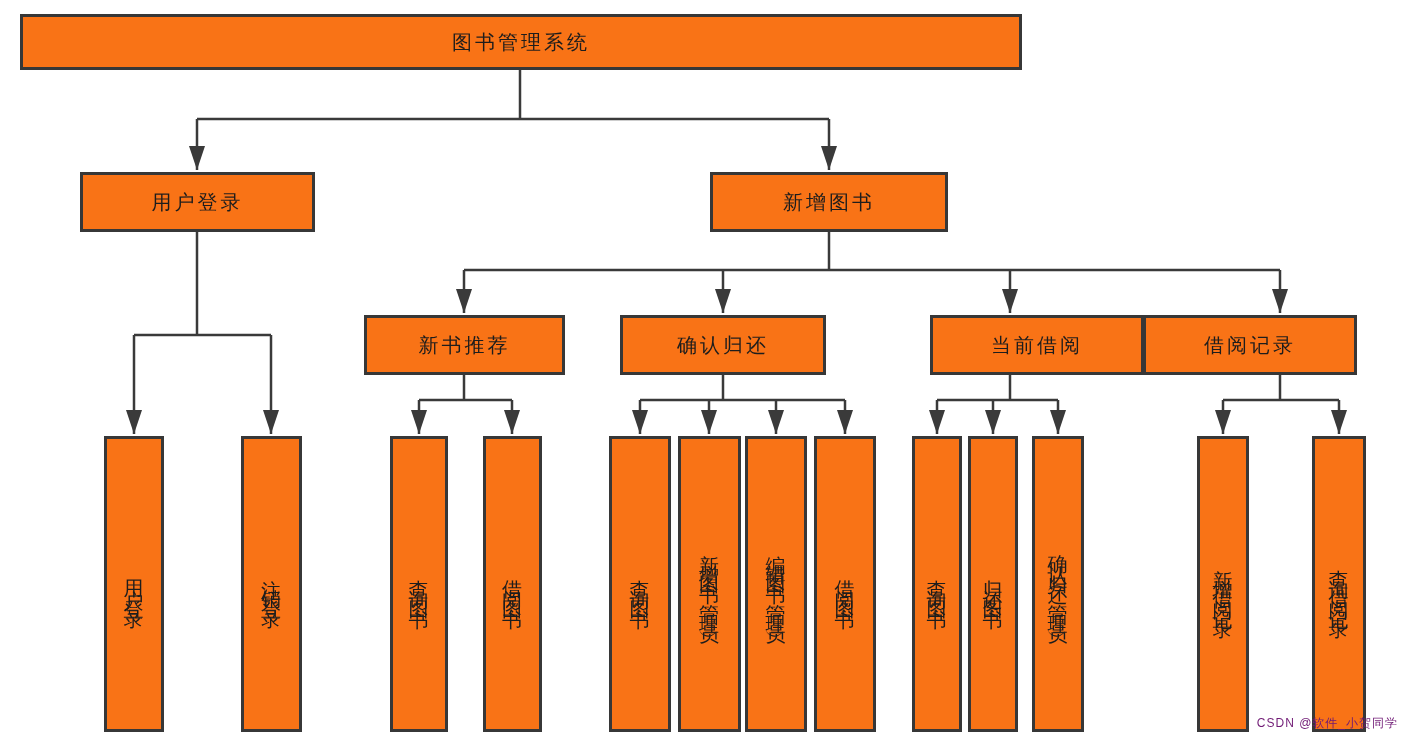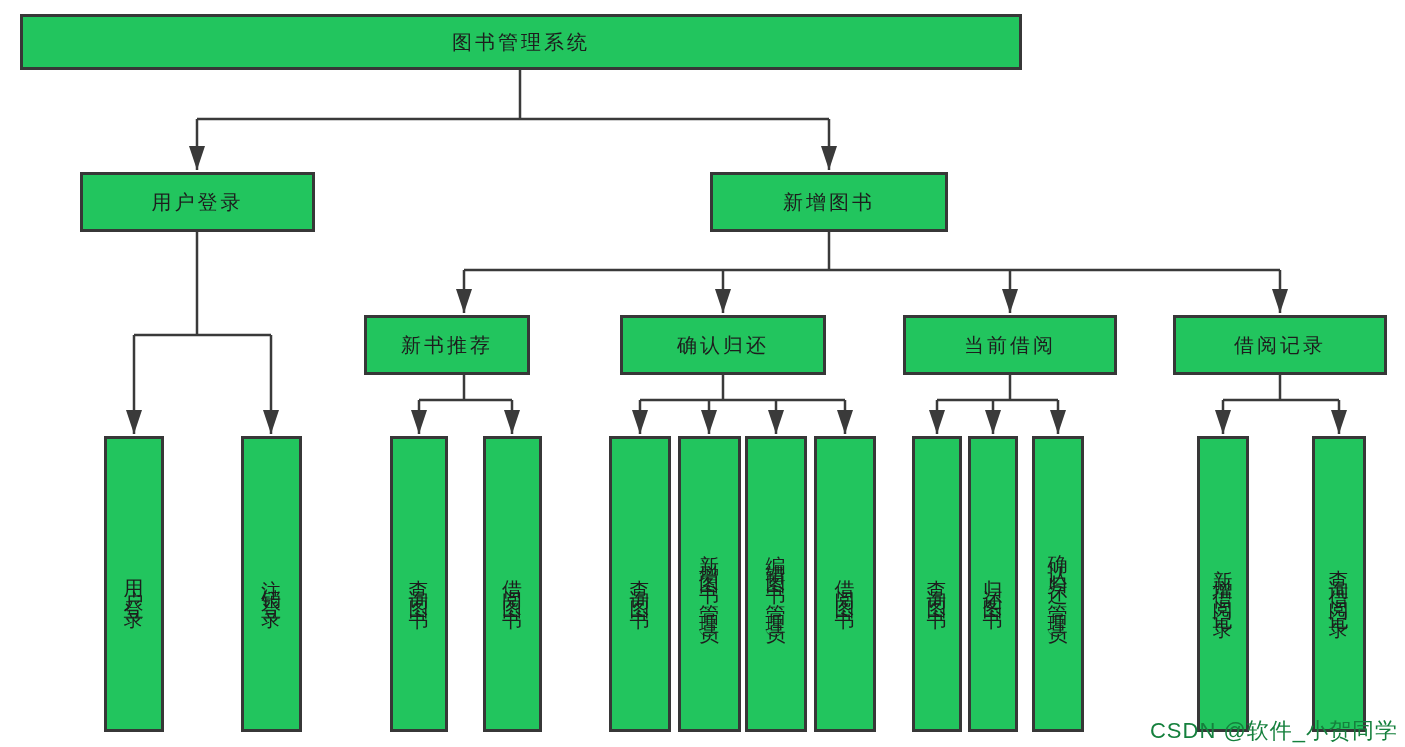--- a/index.html
+++ b/index.html
@@ -2,33 +2,33 @@
 <html><head>
 <meta charset="utf-8">
 <style>
   html,body{margin:0;padding:0;background:#fff;}
   .canvas{
     position:relative;width:1405px;height:747px;background:#ffffff;overflow:hidden;
     font-family:"Liberation Sans","DejaVu Sans",sans-serif;
   }
   .lines{position:absolute;left:0;top:0;}
   .box{
-    position:absolute;box-sizing:border-box;background:#22c55e;
+    position:absolute;box-sizing:border-box;background:#f97316;
     border:3px solid #373737;display:flex;align-items:center;justify-content:center;
     color:#1d1d1d;
   }
   .hlabel{font-size:20px;letter-spacing:3px;white-space:nowrap;}
   .leaf{top:436px;height:296px;}
   .vtext{
     writing-mode:vertical-rl;text-orientation:mixed;
     font-size:20px;letter-spacing:10px;line-height:1;white-space:nowrap;
   }
   .watermark{
-    position:absolute;right:7px;bottom:1px;font-size:22px;
-    color:#15803d;letter-spacing:1px;z-index:5;white-space:nowrap;
+    position:absolute;right:7px;bottom:15px;font-size:12px;
+    color:#701a75;letter-spacing:1px;z-index:5;white-space:nowrap;
   }
 </style>
 </head>
 <body>
 
 <div class="canvas">
 
   <svg class="lines" width="1405" height="747" viewBox="0 0 1405 747">
     <defs>
       <marker id="arr" markerUnits="userSpaceOnUse" markerWidth="30" markerHeight="20" refX="25" refY="10" orient="auto">
@@ -83,30 +83,30 @@
     <div class="hlabel">图书管理系统</div>
   </div>
 
   <div class="box" style="left:80px;top:172px;width:235px;height:60px">
     <div class="hlabel">用户登录</div>
   </div>
   <div class="box" style="left:710px;top:172px;width:238px;height:60px">
     <div class="hlabel">新增图书</div>
   </div>
 
-  <div class="box" style="left:364px;top:315px;width:166px;height:60px">
+  <div class="box" style="left:364px;top:315px;width:201px;height:60px">
     <div class="hlabel">新书推荐</div>
   </div>
   <div class="box" style="left:620px;top:315px;width:206px;height:60px">
     <div class="hlabel">确认归还</div>
   </div>
-  <div class="box" style="left:903px;top:315px;width:214px;height:60px">
+  <div class="box" style="left:930px;top:315px;width:214px;height:60px">
     <div class="hlabel">当前借阅</div>
   </div>
-  <div class="box" style="left:1173px;top:315px;width:214px;height:60px">
+  <div class="box" style="left:1143px;top:315px;width:214px;height:60px">
     <div class="hlabel">借阅记录</div>
   </div>
 
   <div class="box leaf" style="left:104px;width:60px">
     <div class="vtext">用户登录</div>
   </div>
   <div class="box leaf" style="left:241px;width:61px">
     <div class="vtext">注销登录</div>
   </div>
 

